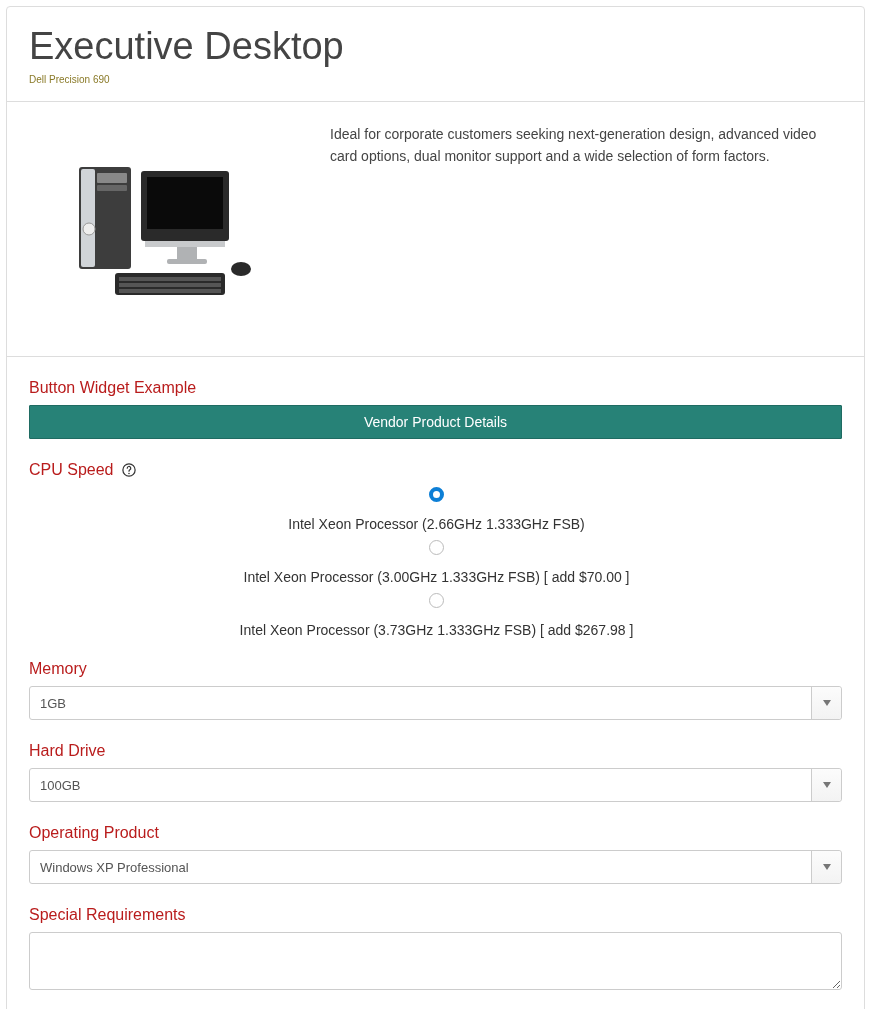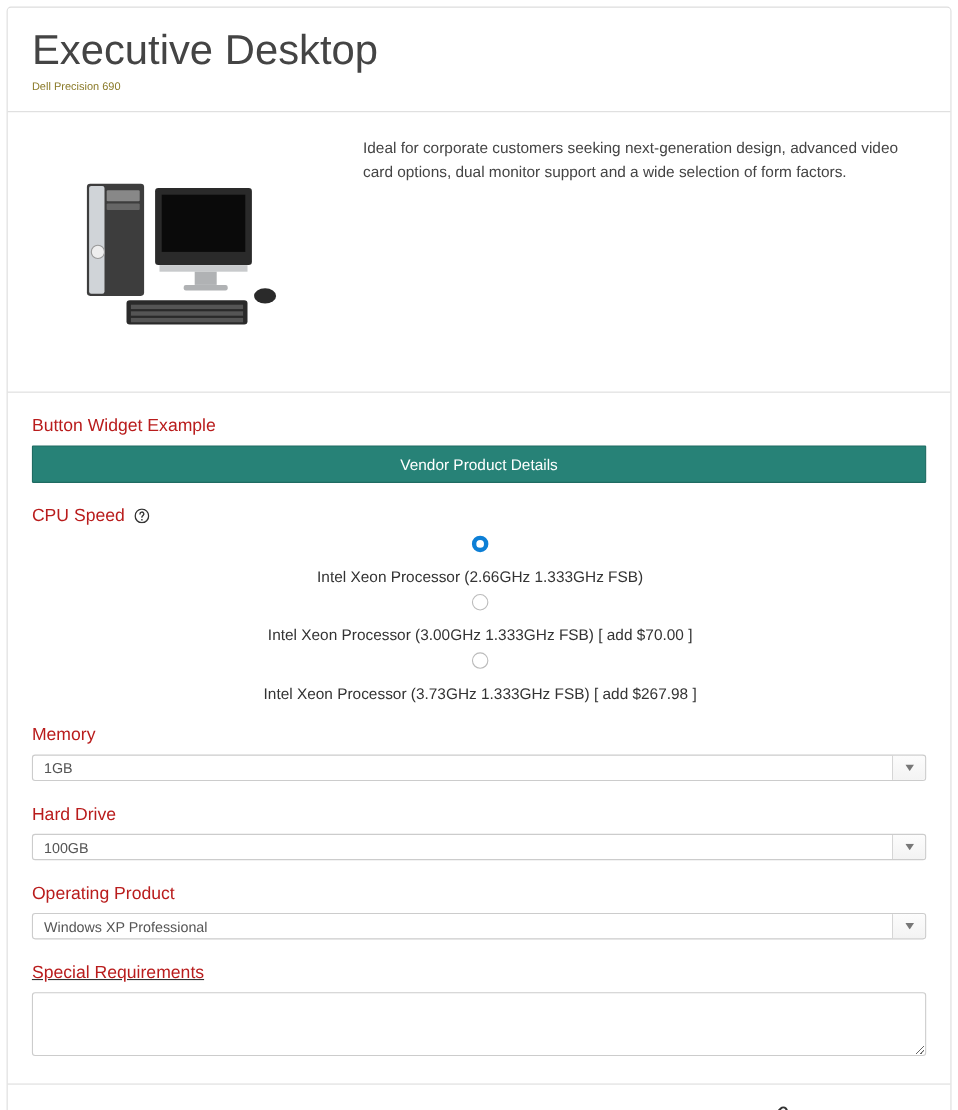--- a/index.html
+++ b/index.html
@@ -64,21 +64,21 @@
     background: #278277;
     color: #fff;
     border: 1px solid #1f6b62;
     border-radius: 1px;
     padding: 8px 12px;
     font-size: 14px;
     text-align: center;
     cursor: pointer;
   }
   .group { margin-bottom: 22px; }
-  .group:last-child { margin-bottom: 0; text-decoration: underline; }
+  .group:last-child { margin-bottom: 0; }
   .help-icon {
     display: inline-flex;
     vertical-align: -2px;
     margin-left: 4px;
   }
   .radio-row {
     display: flex;
     align-items: center;
     gap: 14px;
     margin-bottom: 8px;
@@ -100,21 +100,21 @@
     border: 4px solid #0d7fd6;
     background: #fff;
   }
   .radio-label { color: #333; }
   .select-wrap {
     position: relative;
     width: 100%;
     border: 1px solid #ccc;
     border-radius: 3px;
     background: #fff;
-    height: 24px;
+    height: 34px;
     display: flex;
     align-items: stretch;
   }
   .select-value {
     flex: 1;
     padding: 0 10px;
     display: flex;
     align-items: center;
     font-size: 13px;
     color: #555;

